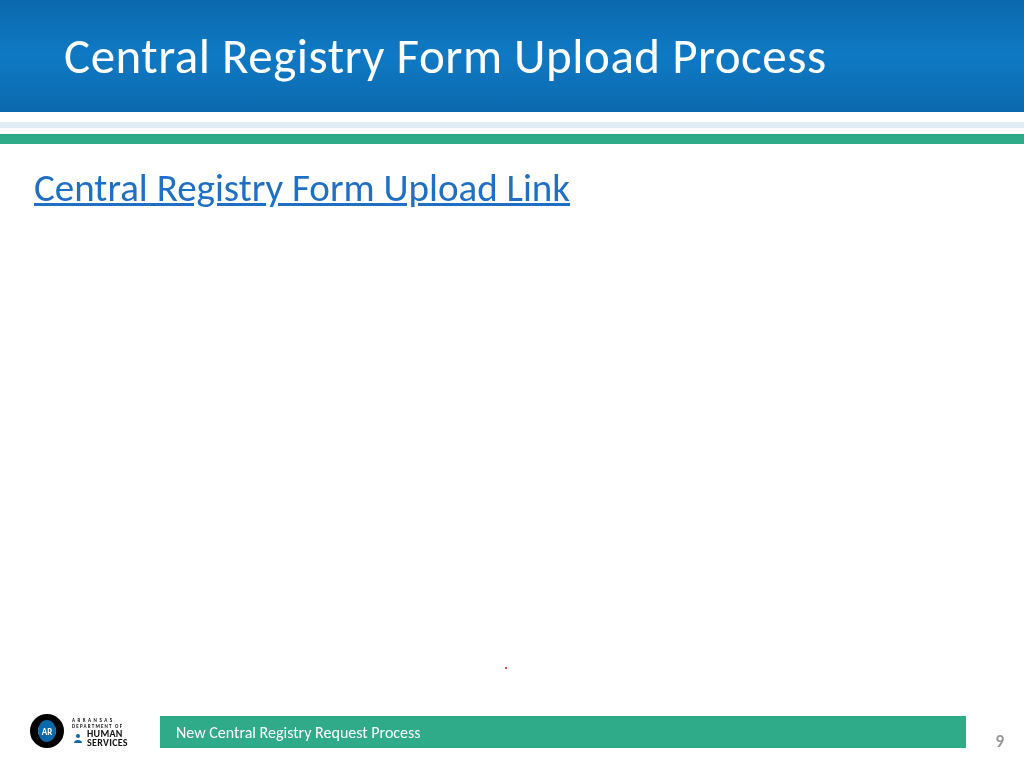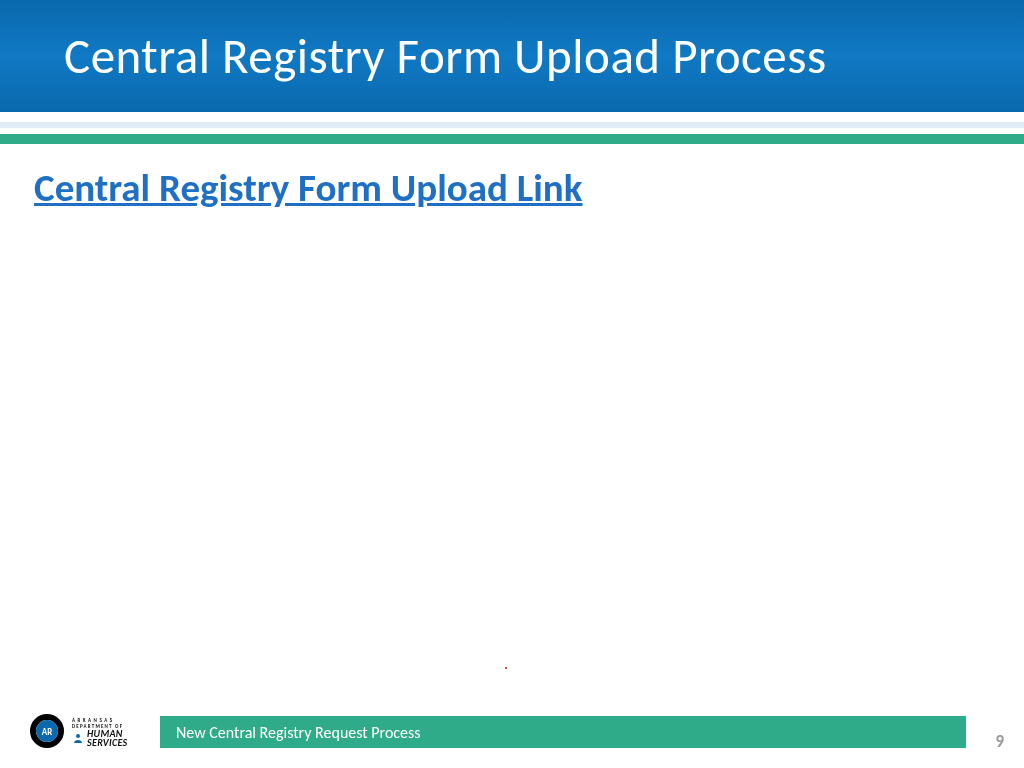--- a/index.html
+++ b/index.html
@@ -10,34 +10,34 @@
     position: absolute; top: 0; left: 0; right: 0; height: 112px;
     background: linear-gradient(to bottom, #0a69ad 0%, #1079c4 50%, #0a69ad 100%);
     display: flex; align-items: center; padding-left: 64px;
   }
   .title-text { color: #fff; font-size: 49px; font-weight: 300; letter-spacing: 0.5px; }
 
   .divider-grey { position: absolute; top: 122px; left: 0; right: 0; height: 6px; background: #0a6aae; opacity: 0.12; }
   .divider-teal { position: absolute; top: 134px; left: 0; right: 0; height: 10px; background: #2fab8a; }
 
   .body-area { position: absolute; top: 164px; left: 34px; right: 34px; }
-  .link-text { color: #1f6fc4; font-size: 39px; text-decoration: underline; font-weight: 700; cursor: pointer; }
+  .link-text { color: #1f6fc4; font-size: 39px; text-decoration: underline; font-weight: 400; cursor: pointer; }
 
   .dot { position: absolute; left: 504px; top: 654px; color: #c22; font-size: 16px; }
 
   .footer { position: absolute; bottom: 16px; left: 0; right: 0; height: 40px; }
   .seal {
     position: absolute; left: 30px; top: 2px; width: 34px; height: 34px; border-radius: 50%;
-    border: 6px solid #000000; background: #fff; display: flex; align-items: center; justify-content: center;
+    border: 8px solid #000000; background: #fff; display: flex; align-items: center; justify-content: center;
   }
   .seal-inner { width: 22px; height: 22px; border-radius: 50%; background: #0a69ad; color: #fff; font-size: 9px; font-weight: 700; display: flex; align-items: center; justify-content: center; }
   .dept-logo { position: absolute; left: 72px; top: 4px; width: 78px; height: 32px; display: flex; flex-direction: column; justify-content: center; }
   .dept-top { font-size: 5px; letter-spacing: 2.5px; color: #111; font-weight: 700; }
   .dept-mid { font-size: 5px; letter-spacing: 1.2px; color: #111; font-weight: 700; }
-  .dept-row { display: flex; align-items: center; gap: 3px; font-style: italic; }
+  .dept-row { display: flex; align-items: center; gap: 3px; }
   .dept-icon { width: 12px; height: 12px; }
   .dept-main { font-size: 10px; font-weight: 900; color: #111; line-height: 9px; letter-spacing: 0.3px; }
 
   .footer-bar {
     position: absolute; left: 160px; right: 58px; top: 4px; height: 32px;
     background: #2fab8a; display: flex; align-items: center; padding-left: 16px;
   }
   .footer-title { color: #fff; font-size: 16px; font-weight: 400; }
   .page-num { position: absolute; right: 20px; bottom: 0; color: #9a9a9a; font-size: 17px; font-weight: 600; }
 </style>

